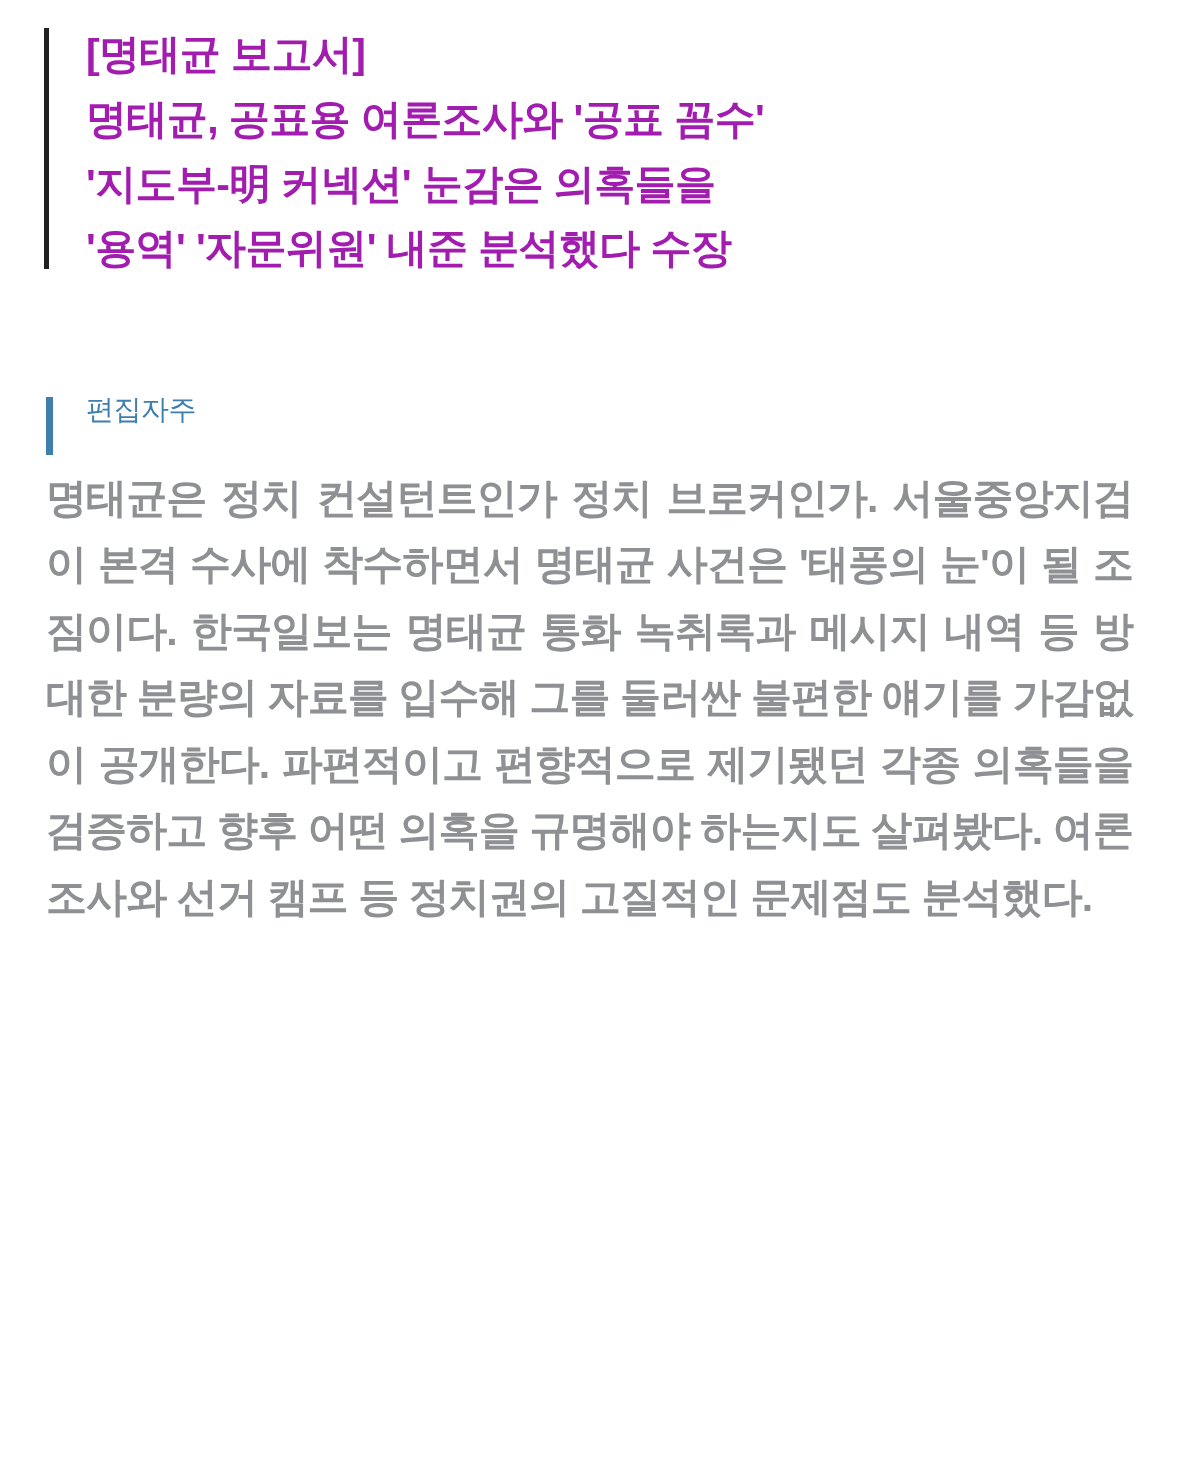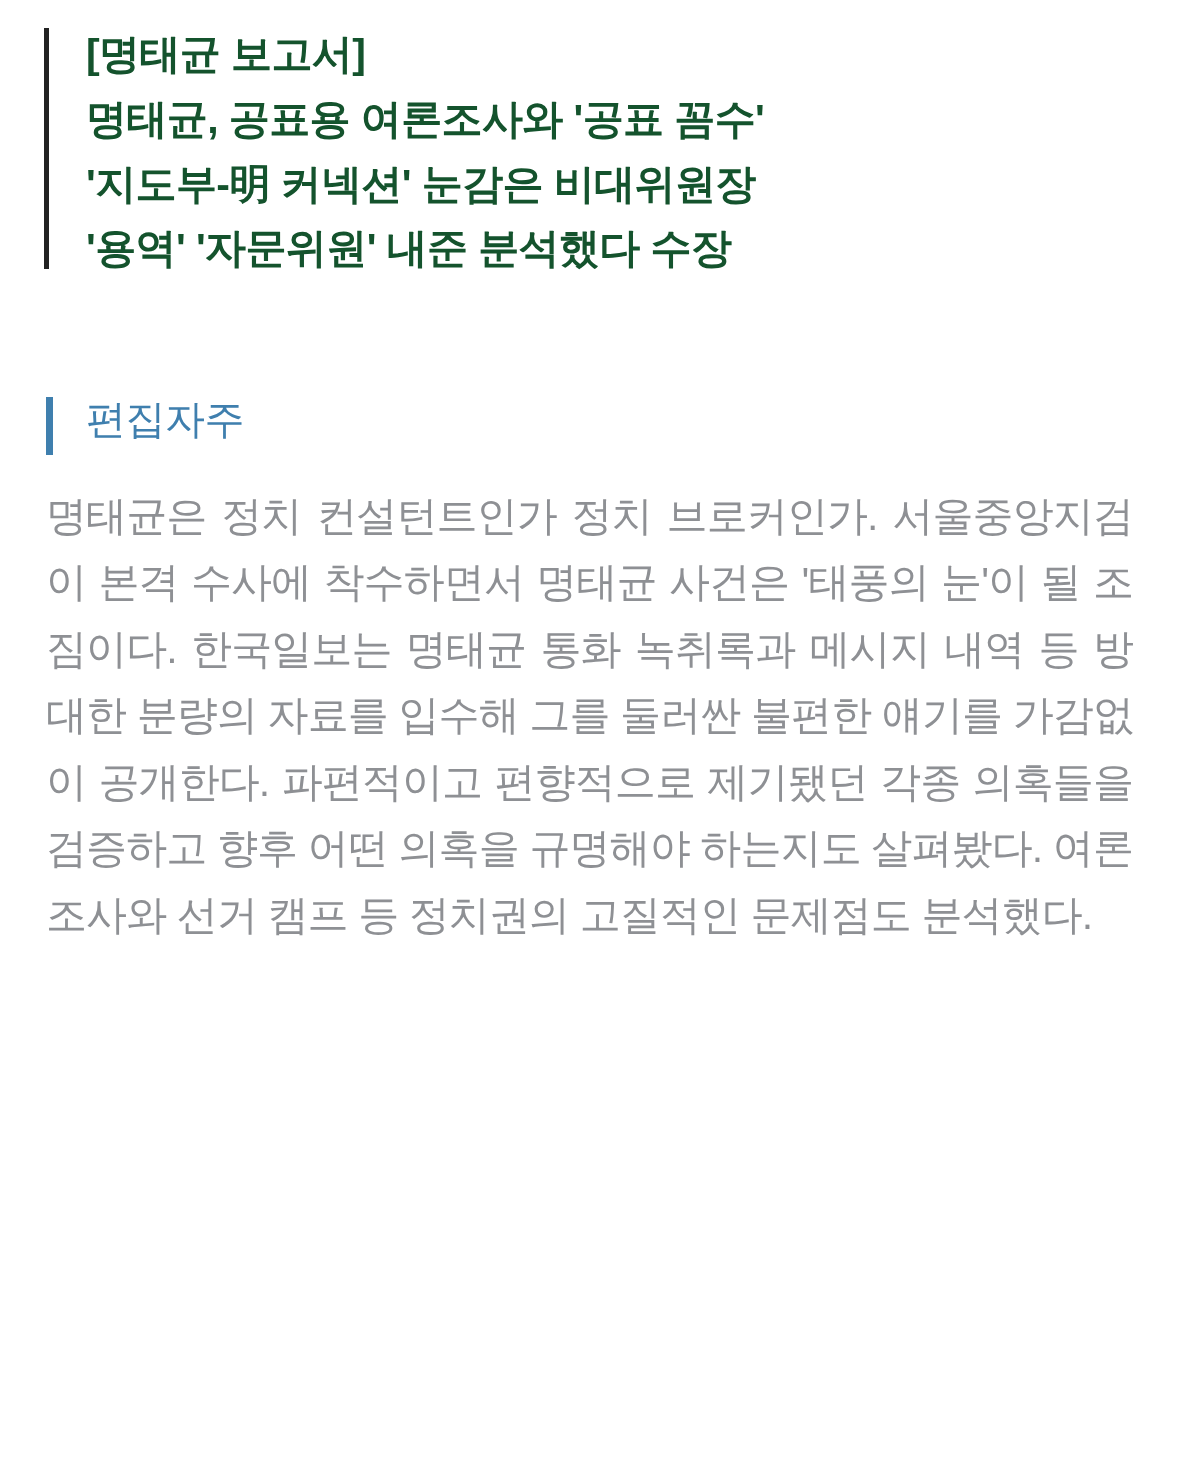--- a/index.html
+++ b/index.html
@@ -32,70 +32,71 @@
     left: 0;
     top: 6px;
     bottom: 12px;
     width: 5px;
     background: #222222;
   }
   .headline-line {
     font-size: 41px;
     line-height: 1.58;
     font-weight: 700;
-    color: #14532d;
+    color: #a21caf;
     letter-spacing: -0.6px;
     white-space: nowrap;
   }
 
   
   .editor-note {
     position: relative;
     margin-top: 108px;
     padding-left: 42px;
   }
   .editor-rule {
     position: absolute;
     left: 2px;
     top: 8px;
     height: 58px;
     width: 7px;
     background: #3f7fae;
   }
   .editor-title {
-    font-size: 40px;
+    font-size: 28px;
     line-height: 1.5;
     font-weight: 400;
     color: #3f7fae;
     letter-spacing: -0.5px;
   }
 
   
   .body-text {
     margin-top: 34px;
     padding: 0 2px;
     font-size: 41px;
     line-height: 1.62;
     color: #8e9094;
     letter-spacing: -0.9px;
     text-align: justify;
     text-justify: inter-character;
     word-break: break-all;
+    font-weight: bold;
   }
 </style>
 </head>
 <body>
 
 <div class="page">
 
   <div class="headline-block">
     <div class="headline-rule"></div>
     <div class="headline-line">[명태균 보고서]</div>
     <div class="headline-line">명태균, 공표용 여론조사와 '공표 꼼수'</div>
-    <div class="headline-line">'지도부-明 커넥션' 눈감은 비대위원장</div>
+    <div class="headline-line">'지도부-明 커넥션' 눈감은 의혹들을</div>
     <div class="headline-line">'용역' '자문위원' 내준 분석했다 수장</div>
   </div>
 
   <div class="editor-note">
     <div class="editor-rule"></div>
     <div class="editor-title">편집자주</div>
   </div>
 
   <p class="body-text">명태균은 정치 컨설턴트인가 정치 브로커인가. 서울중앙지검이 본격 수사에 착수하면서 명태균 사건은 '태풍의 눈'이 될 조짐이다. 한국일보는 명태균 통화 녹취록과 메시지 내역 등 방대한 분량의 자료를 입수해 그를 둘러싼 불편한 얘기를 가감없이 공개한다. 파편적이고 편향적으로 제기됐던 각종 의혹들을 검증하고 향후 어떤 의혹을 규명해야 하는지도 살펴봤다. 여론조사와 선거 캠프 등 정치권의 고질적인 문제점도 분석했다.</p>
 

